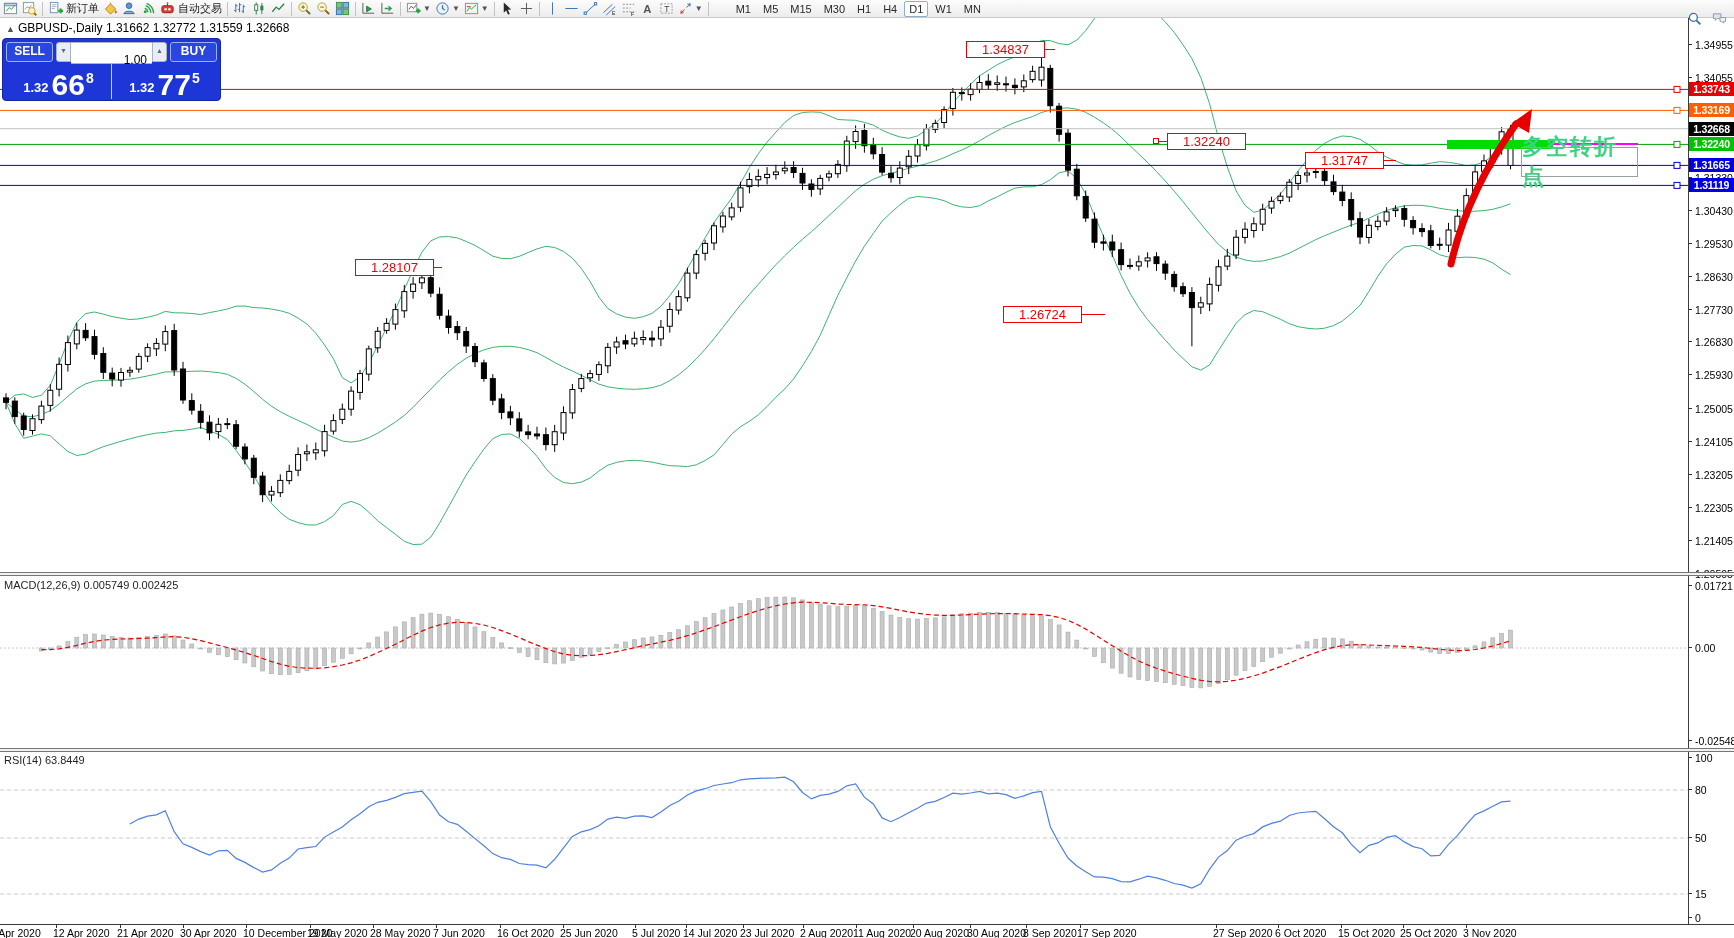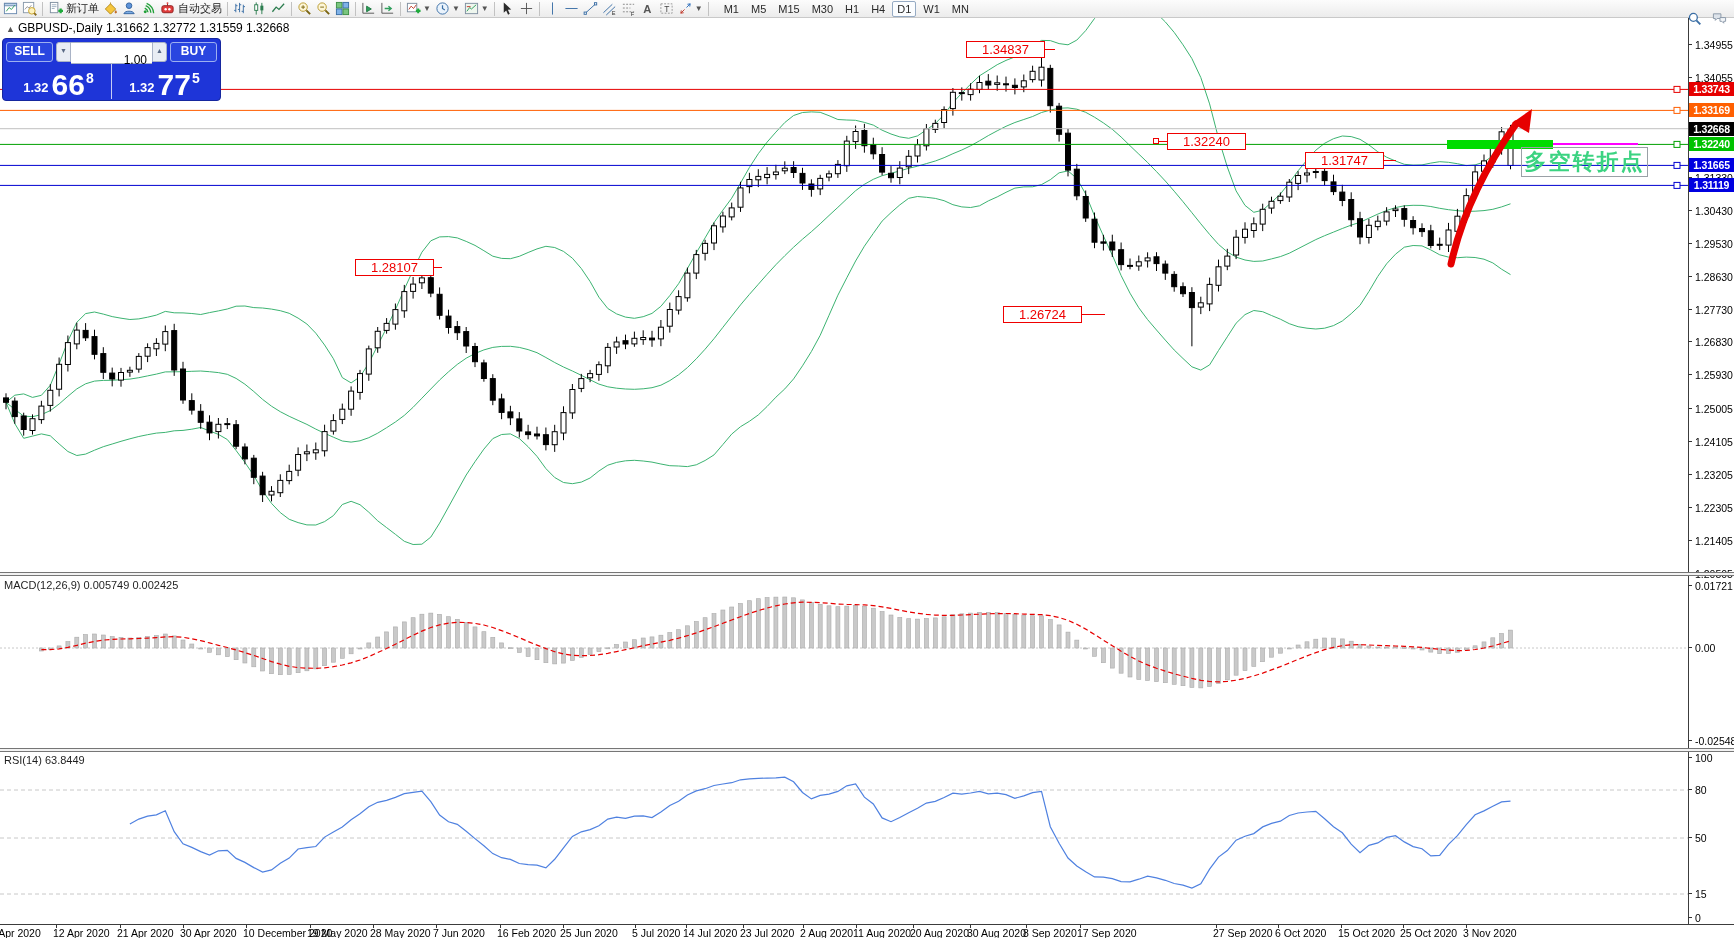--- a/index.html
+++ b/index.html
@@ -7,21 +7,21 @@
     font-family:"Liberation Sans",sans-serif;position:relative}
   
   #toolbar{position:absolute;top:0;left:0;width:1734px;height:18px;
     background:linear-gradient(#fcfcfc,#ececec);border-bottom:1px solid #c9c9c9;
     display:flex;align-items:center;padding-left:1px;z-index:30}
   .tbtn{height:34px;display:flex;align-items:center;padding:0 2px;cursor:default}
   .tbtn svg{width:15px;height:15px}
   .tlabel{font-size:11px;color:#1a1a1a;margin-left:3px;white-space:nowrap}
   .dd{font-size:8px;color:#555;margin-left:2px}
   .tsep{width:1px;height:14px;background:#c2c2c2;margin:0 3px;flex:0 0 1px}
-  #tf-group{display:flex;margin-left:6px}
+  #tf-group{display:flex;margin-left:18px}
   .tfbtn{font-size:11px;color:#2a2a2a;padding:1px 4px;margin:0 1px;border:1px solid transparent;border-radius:2px}
   .tfbtn.active{border:1px solid #96abc4;background:#fbfdff}
   #tb-right{position:absolute;right:5px;top:1px;display:flex;gap:6px}
   
   #symbol-header{position:absolute;top:21px;left:6px;font-size:12px;color:#000;z-index:6}
   #axis-line{position:absolute;left:1688px;top:18px;width:1px;height:906px;background:#3c3c3c;z-index:3}
   .splitter{position:absolute;left:0;width:1734px;height:4px;background:#f2f2f2;
     border-top:1px solid #767676;border-bottom:1px solid #767676;z-index:8}
   #date-sep{position:absolute;left:0;top:924px;width:1734px;height:1px;background:#3c3c3c;z-index:3}
   .ptick{position:absolute;left:1690px;padding-left:5px;font-size:10.5px;color:#000;height:12px;line-height:12px;white-space:nowrap;z-index:4}
@@ -964,21 +964,21 @@
     <div class="dlabel" style="left:180px">30 Apr 2020</div>
     <div class="dtick" style="left:183px"></div>
     <div class="dlabel" style="left:243px">10 December 2020</div>
     <div class="dtick" style="left:246px"></div>
     <div class="dlabel" style="left:307px">19 May 2020</div>
     <div class="dtick" style="left:310px"></div>
     <div class="dlabel" style="left:370px">28 May 2020</div>
     <div class="dtick" style="left:373px"></div>
     <div class="dlabel" style="left:433px">7 Jun 2020</div>
     <div class="dtick" style="left:436px"></div>
-    <div class="dlabel" style="left:497px">16 Feb 2020</div>
+    <div class="dlabel" style="left:497px">16 Oct 2020</div>
     <div class="dtick" style="left:500px"></div>
     <div class="dlabel" style="left:560px">25 Jun 2020</div>
     <div class="dtick" style="left:563px"></div>
     <div class="dlabel" style="left:632px">5 Jul 2020</div>
     <div class="dtick" style="left:635px"></div>
     <div class="dlabel" style="left:683px">14 Jul 2020</div>
     <div class="dtick" style="left:686px"></div>
     <div class="dlabel" style="left:740px">23 Jul 2020</div>
     <div class="dtick" style="left:743px"></div>
     <div class="dlabel" style="left:800px">2 Aug 2020</div>
@@ -1007,21 +1007,21 @@
 <div id="tags">
     <div class="ptag" style="left:966px;top:41px">1.34837<span class="conn" style="left:100%;width:11px"></span></div>
     <div class="ptag" style="left:1167px;top:133px">1.32240<span class="conn" style="right:100%;width:9px"></span><span class="sq" style="right:calc(100% + 9px)"></span></div>
     <div class="ptag" style="left:1305px;top:152px">1.31747<span class="conn" style="left:100%;width:13px"></span></div>
     <div class="ptag" style="left:355px;top:259px">1.28107<span class="conn" style="left:100%;width:9px"></span></div>
     <div class="ptag" style="left:1003px;top:306px">1.26724<span class="conn" style="left:100%;width:24px"></span></div>
   </div>
 
 <div id="green-bar" style="left: 1447px; top: 140px; width: 106px; height: 9px; background: rgb(0, 220, 0);"></div>
 <div id="magenta-line" style="left: 1553px; top: 143px; width: 85px; height: 2px; background: rgb(255, 0, 255);"></div>
-<div id="turning-box" style="left: 1521px; top: 147px; width: 127px; height: 30px;">
+<div id="turning-box" style="left: 1521px; top: 147px; width: 117px; height: 30px;">
   <span id="turning-text" style="color: rgb(59, 211, 129);">多空转折点</span>
 </div>
 
 <svg id="overlay">
     <path d="M 1451 264 C 1462 215 1486 166 1516 124" fill="none" stroke="#e60000" stroke-width="7" stroke-linecap="round"></path>
     <polygon points="1532,109 1529,133 1512,123" fill="#e60000"></polygon>
   </svg>
 
 <div id="trade-panel">
   <div class="tp-row1">

